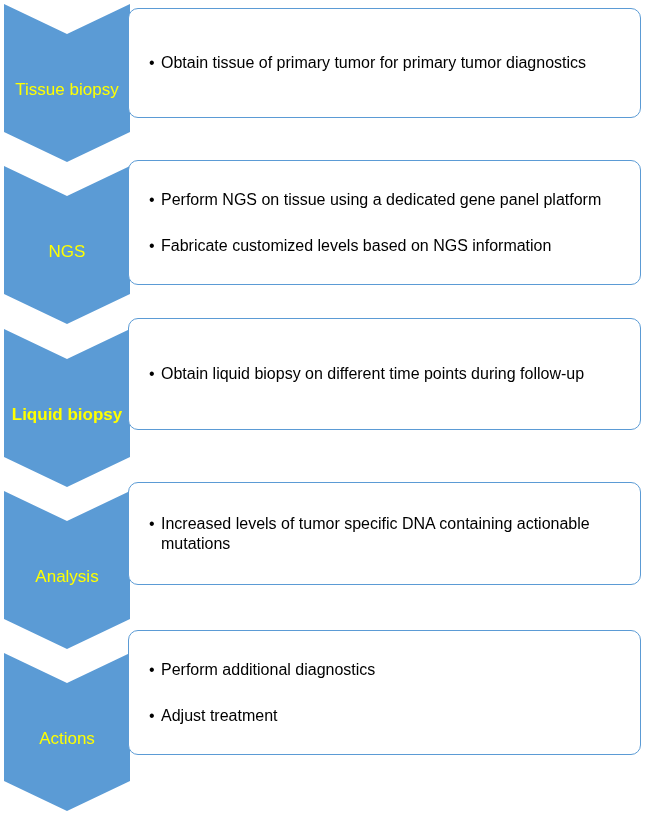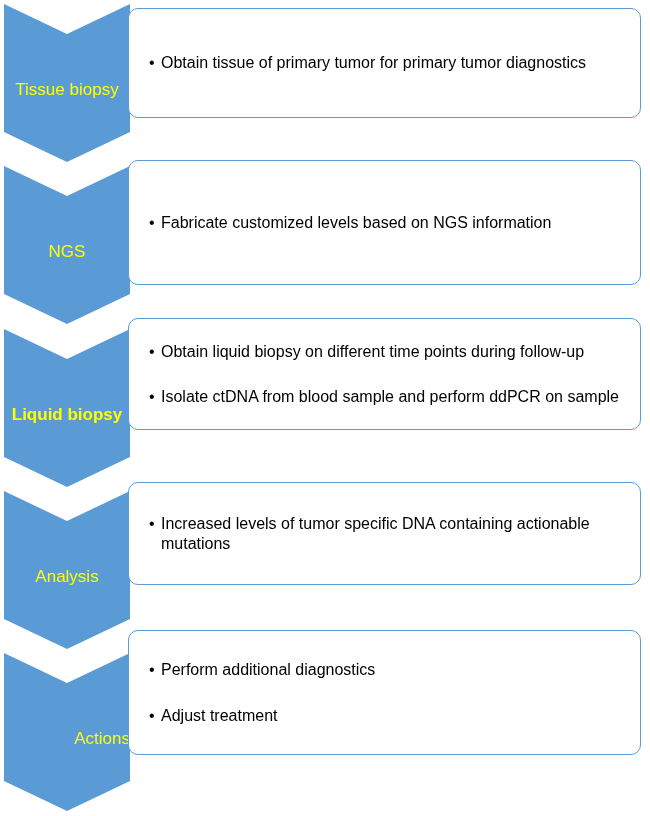--- a/index.html
+++ b/index.html
@@ -69,21 +69,21 @@
     content: "\2022";
     position: absolute;
     left: 0;
     top: 0;
   }
   
   .row:nth-child(1) .chevron { top: 4px; }
   .row:nth-child(2) .chevron { top: 166px; }
   .row:nth-child(3) .chevron { top: 329px; font-weight: bold; }
   .row:nth-child(4) .chevron { top: 491px; }
-  .row:nth-child(5) .chevron { top: 653px; justify-content: flex-end; }
+  .row:nth-child(5) .chevron { top: 653px; }
   .row:nth-child(1) .box { top: 8px;   height: 110px; }
   .row:nth-child(2) .box { top: 160px; height: 125px; }
   .row:nth-child(3) .box { top: 318px; height: 112px; justify-content: center; }
   .row:nth-child(4) .box { top: 482px; height: 103px; }
   .row:nth-child(5) .box { top: 630px; height: 125px; }
 </style>
 </head>
 <body>
 
 <div id="diagram">
@@ -97,33 +97,33 @@
         </ul>
     </div>
   </div>
 
   <div class="row">
     <div class="chevron">
       <span class="chevron-label">NGS</span>
     </div>
     <div class="box">
       <ul class="bullets">
+          <li>Perform NGS on tissue using a dedicated gene panel platform</li>
           <li>Fabricate customized levels based on NGS information</li>
         </ul>
     </div>
   </div>
 
   <div class="row">
     <div class="chevron">
       <span class="chevron-label">Liquid biopsy</span>
     </div>
     <div class="box">
       <ul class="bullets">
           <li>Obtain liquid biopsy on different time points during follow-up</li>
-          <li>Isolate ctDNA from blood sample and perform ddPCR on sample</li>
         </ul>
     </div>
   </div>
 
   <div class="row">
     <div class="chevron">
       <span class="chevron-label">Analysis</span>
     </div>
     <div class="box">
       <ul class="bullets">

